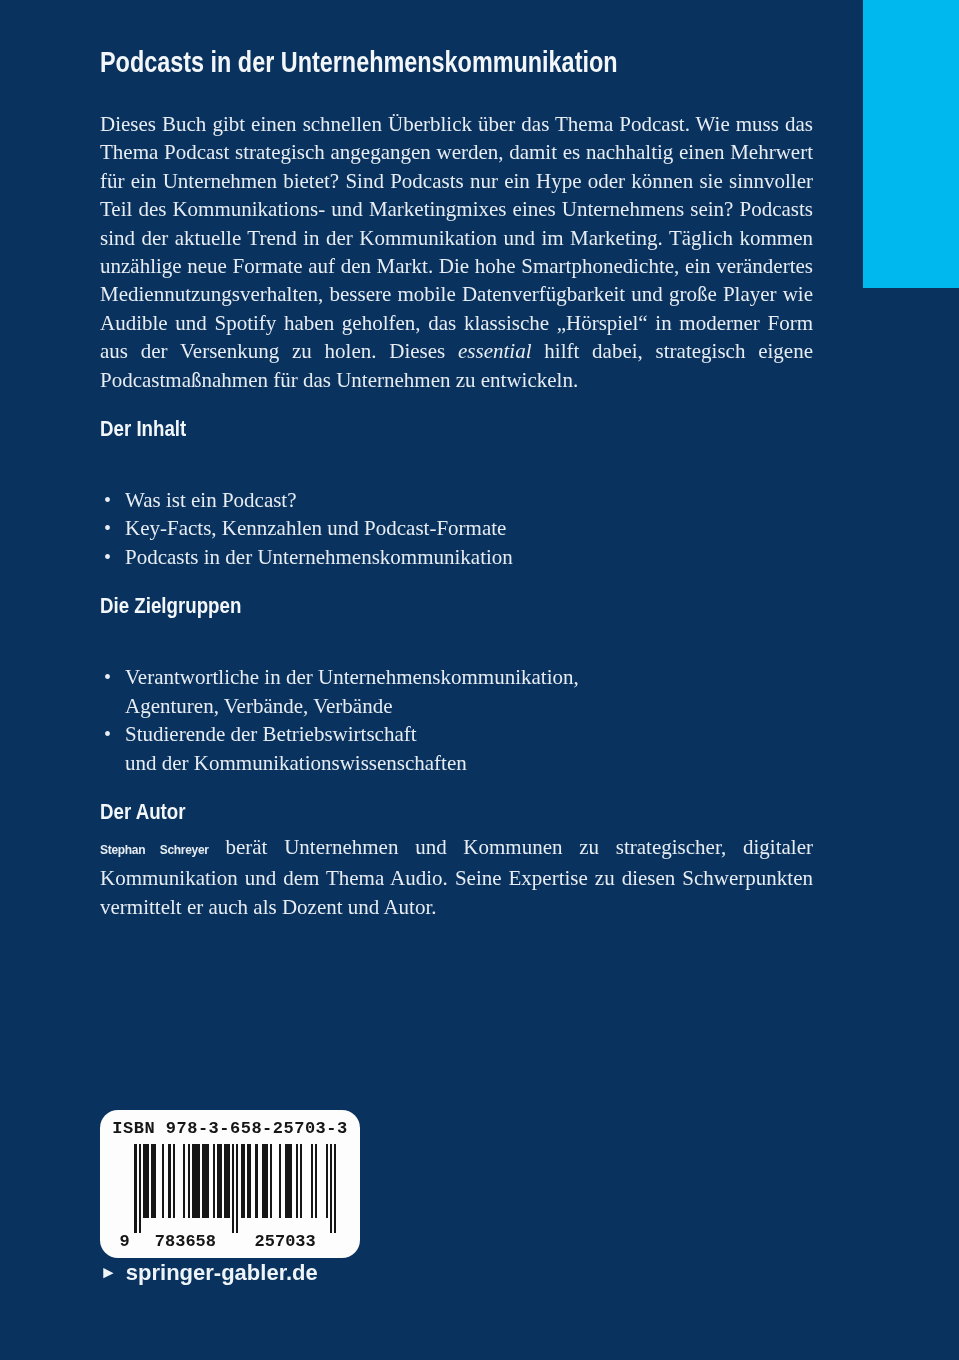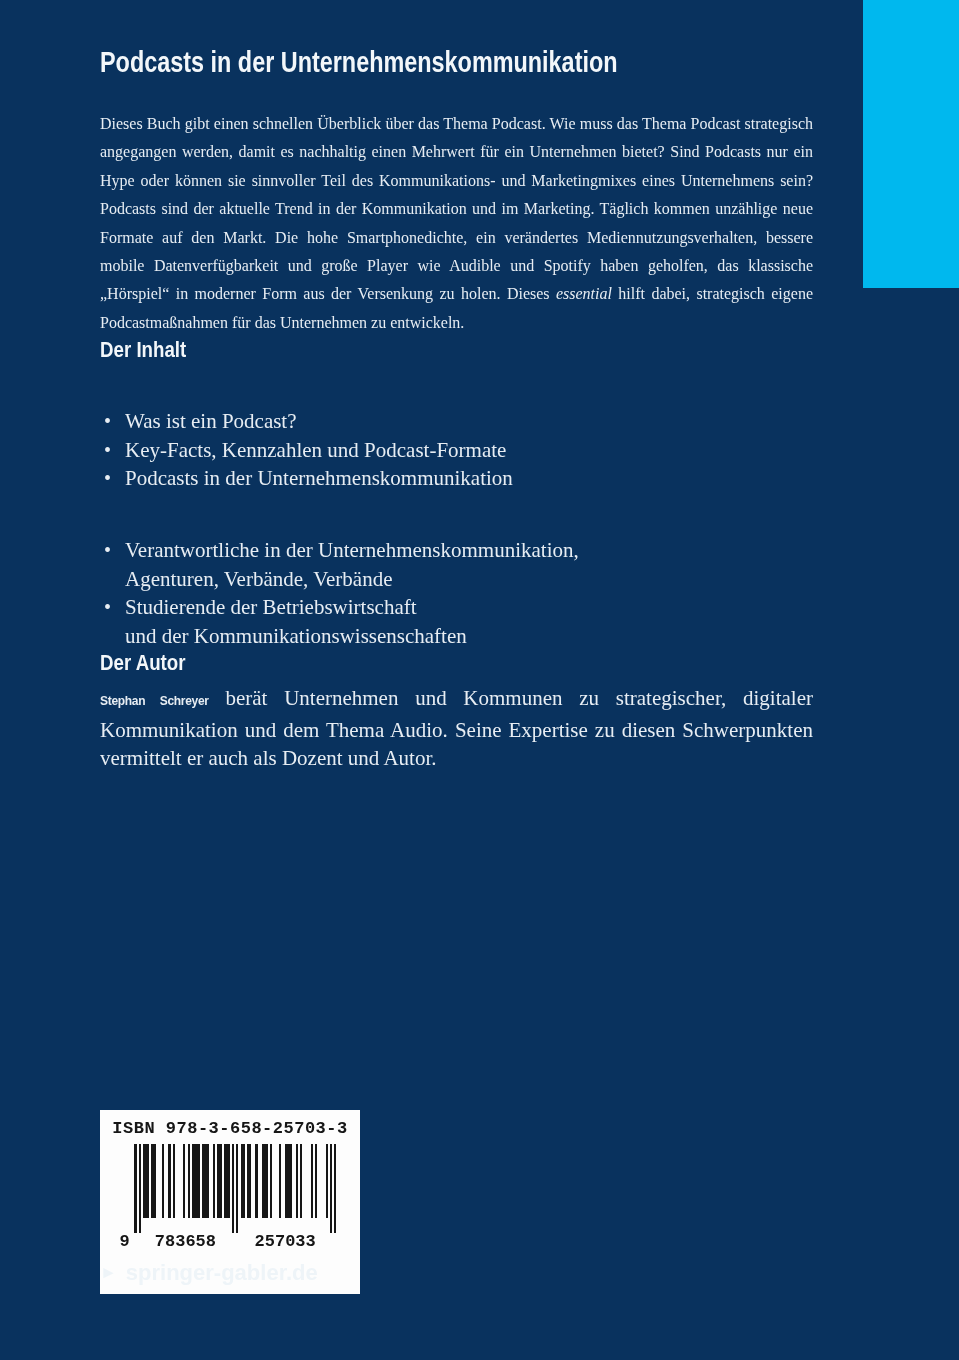--- a/index.html
+++ b/index.html
@@ -40,32 +40,33 @@
     display: inline-block;
     transform: scaleX(0.78);
     transform-origin: left center;
   }
   .condensed-h { 
     display: inline-block;
     transform: scaleX(0.85);
     transform-origin: left center;
   }
   .blurb {
-    font-size: 16px;
+    font-size: 21px;
     line-height: 28.4px;
     text-align: justify;
     color: var(--text, #e7edf3);
   }
   .blurb em { font-style: italic; }
   .section-heading {
     font-family: "Liberation Sans", sans-serif;
     font-weight: bold;
     font-size: 22px;
     line-height: 26px;
     color: var(--heading, #f3f7fa);
+    margin-top: 22px;
     margin-bottom: 8px;
     white-space: nowrap;
   }
   ul.bullets { list-style: none; margin-top: 44px; }
   ul.bullets li {
     position: relative;
     padding-left: 25px;
     font-size: 21px;
     line-height: 28.4px;
   }
@@ -85,24 +86,25 @@
     font-family: "Liberation Sans", sans-serif;
     font-weight: bold;
     font-size: 12px;
     letter-spacing: -0.3px;
   }
   .barcode-box {
     position: absolute;
     left: 100px;
     top: 1110px;
     width: 260px;
-    height: 184px;
+    height: 148px;
     background: #fdfdfd;
     text-align: center;
     padding-top: 8px;
+    border-radius: 18px;
   }
   .isbn-label {
     font-family: "Liberation Mono", monospace;
     font-size: 17px;
     font-weight: bold;
     letter-spacing: 0.5px;
     color: #161616;
     line-height: 22px;
   }
   .barcode-svg {
@@ -142,20 +144,21 @@
 
     <p class="blurb"><span>Dieses Buch gibt einen schnellen Überblick über das Thema Podcast. Wie muss das Thema Podcast strategisch angegangen werden, damit es nachhaltig einen Mehrwert für ein Unternehmen bietet? Sind Podcasts nur ein Hype oder können sie sinnvoller Teil des Kommunikations- und Marketingmixes eines Unternehmens sein? Podcasts sind der aktuelle Trend in der Kommunikation und im Marketing. Täglich kommen unzählige neue Formate auf den Markt. Die hohe Smartphonedichte, ein verändertes Mediennutzungsverhalten, bessere mobile Datenverfügbarkeit und große Player wie Audible und Spotify haben geholfen, das klassische „Hörspiel“ in moderner Form aus der Versenkung zu holen. Dieses </span><em>essential</em><span> hilft dabei, strategisch eigene Podcastmaßnahmen für das Unternehmen zu entwickeln.</span></p>
 
     <h2 class="section-heading"><span class="condensed-h">Der Inhalt</span></h2>
     <ul class="bullets">
       <li>Was ist ein Podcast?</li>
       <li>Key-Facts, Kennzahlen und Podcast-Formate</li>
       <li>Podcasts in der Unternehmenskommunikation</li>
     </ul>
 
+    <h2 class="section-heading"><span class="condensed-h">Die Zielgruppen</span></h2>
     <ul class="bullets">
       <li>
         <div>Verantwortliche in der Unternehmenskommunikation,</div>
         <div>Agenturen, Verbände, Verbände</div>
       </li>
       <li>
         <div>Studierende der Betriebswirtschaft</div>
         <div>und der Kommunikationswissenschaften</div>
       </li>
     </ul>

